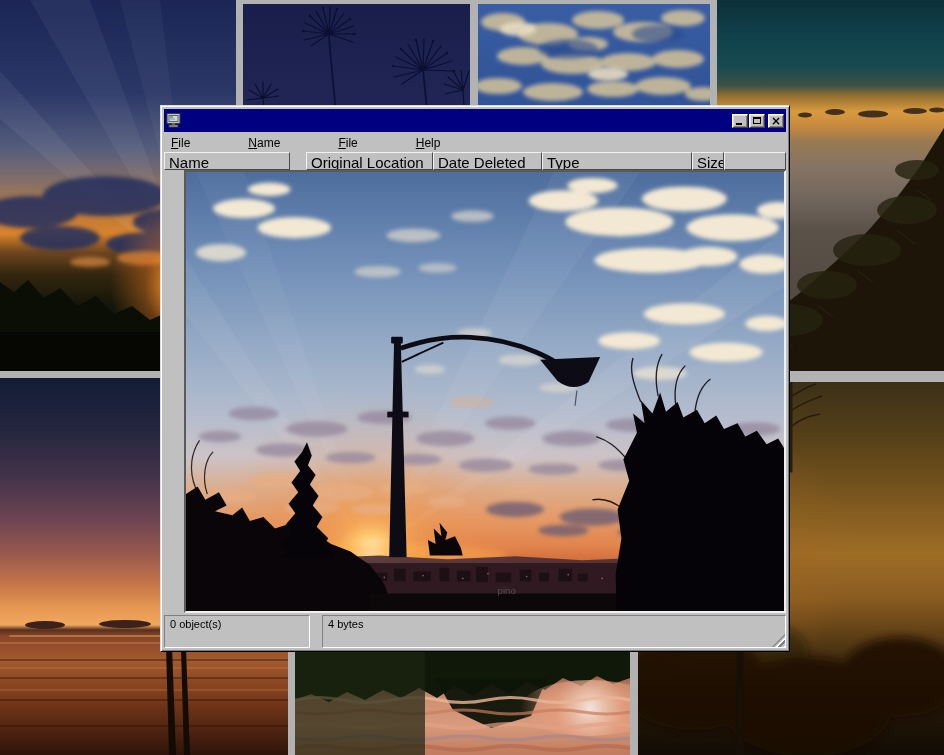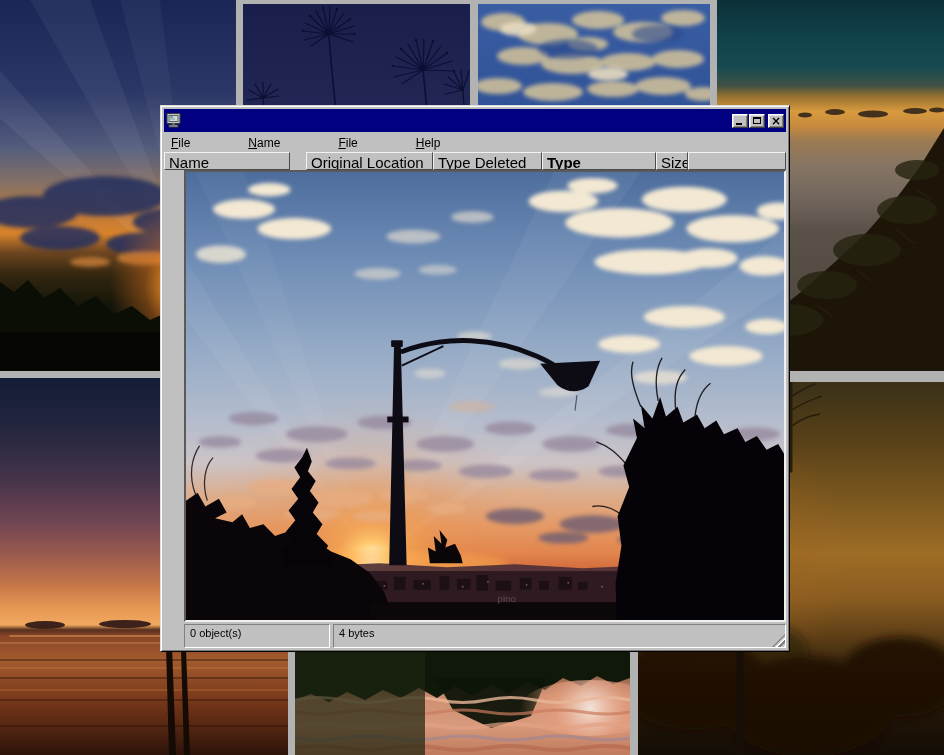--- a/index.html
+++ b/index.html
@@ -26,21 +26,21 @@
   .menubar{height:20px;display:flex;align-items:flex-end;padding-left:1px;flex:0 0 auto;gap:45px;}
   .mitem{font-size:12px;color:#000;padding:2px 7px 2px 6px;display:inline-block;}
   .mitem::first-letter{text-decoration:underline;}
   .headers{height:18px;display:flex;flex:0 0 auto;}
   .hcell{box-sizing:border-box;background:#c0c0c0;font-size:15px;color:#000;
          border:1px solid;border-color:#f2f2f2 #4a4a4a #4a4a4a #f2f2f2;
          padding:1px 4px 0 4px;white-space:nowrap;overflow:hidden;}
   .hcell.right{text-align:right;}
   .content{flex:1 1 auto;position:relative;border:2px solid;border-color:#5a5a5a #f0f0f0 #f0f0f0 #5a5a5a;overflow:hidden;background:#fdba74;margin-left:20px;}
   .content svg{position:absolute;inset:0;width:100%;height:100%;}
-  .statusbar{height:24px;margin-top:2px;display:flex;gap:3px;flex:0 0 auto;position:relative;margin-left:20px;}
+  .statusbar{height:33px;margin-top:2px;display:flex;gap:12px;flex:0 0 auto;position:relative;}
   .spanel{box-sizing:border-box;border:1px solid;border-color:#808080 #fff #fff #808080;
           font-size:11px;color:#000;padding:2px 0 0 5px;white-space:nowrap;overflow:hidden;}
   .s1{width:146px;flex:0 0 auto;}
   .s2{flex:1 1 auto;}
   .grip{position:absolute;right:1px;bottom:1px;width:13px;height:13px;
         background:repeating-linear-gradient(135deg,#c0c0c0 0 2px,#fff 2px 3px,#808080 3px 5px);
         clip-path:polygon(100% 0,100% 100%,0 100%);}
 </style>
 </head>
 <body>
@@ -360,22 +360,22 @@
   <div class="menubar">
     <span class="mitem">File</span>
     <span class="mitem">Name</span>
     <span class="mitem">File</span>
     <span class="mitem">Help</span>
   </div>
 
   <div class="headers">
     <span class="hcell" style="width:126px;">Name</span>
     <span class="hcell" style="width:127px;margin-left:16px;">Original Location</span>
-    <span class="hcell" style="width:109px;">Type Deleted</span>
-    <span class="hcell" style="width:114px;font-weight:bold;">Type</span>
+    <span class="hcell" style="width:109px;">Date Deleted</span>
+    <span class="hcell" style="width:150px;">Type</span>
     <span class="hcell right" style="width:32px;">Size</span>
     <span class="hcell" style="flex:1;"></span>
   </div>
 
   <div class="content">
     <svg viewBox="0 0 618 458" preserveAspectRatio="none">
       <defs>
         <linearGradient id="sky" x1="0" y1="0" x2="0" y2="1">
           <stop offset="0" stop-color="#4d6d9d"></stop>
             <stop offset=".20" stop-color="#6f8db6"></stop>

